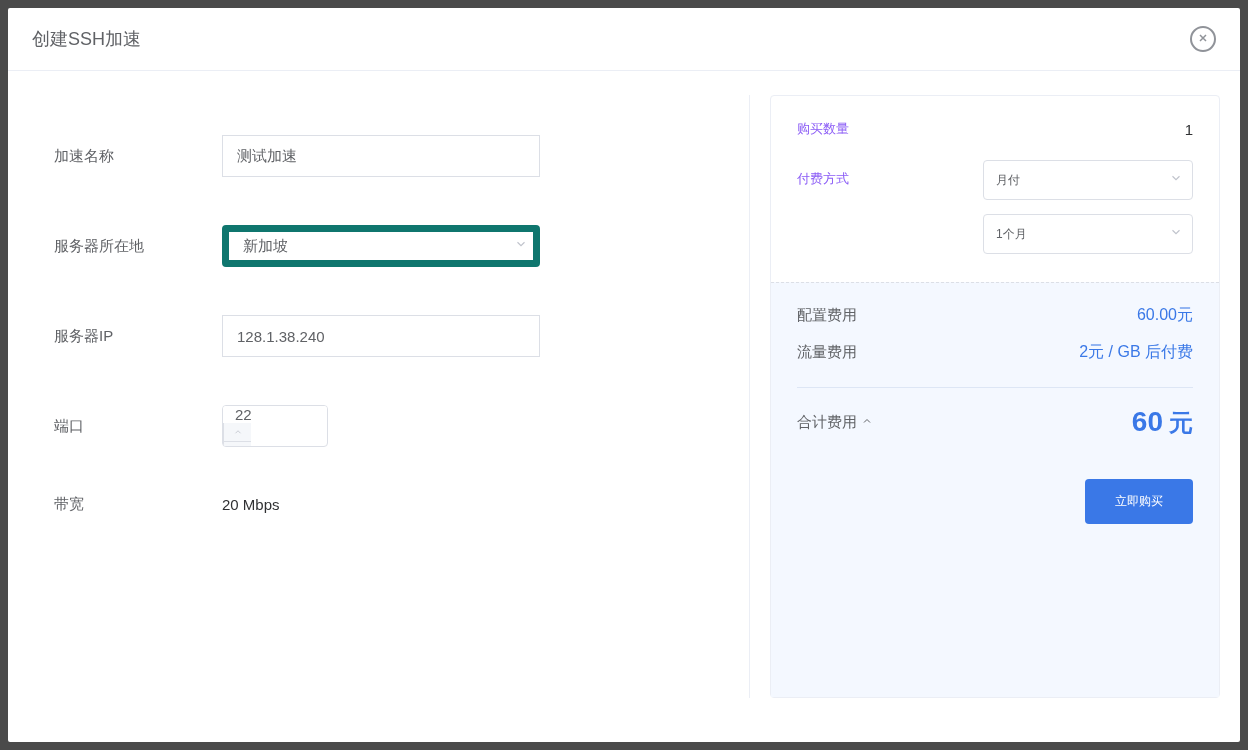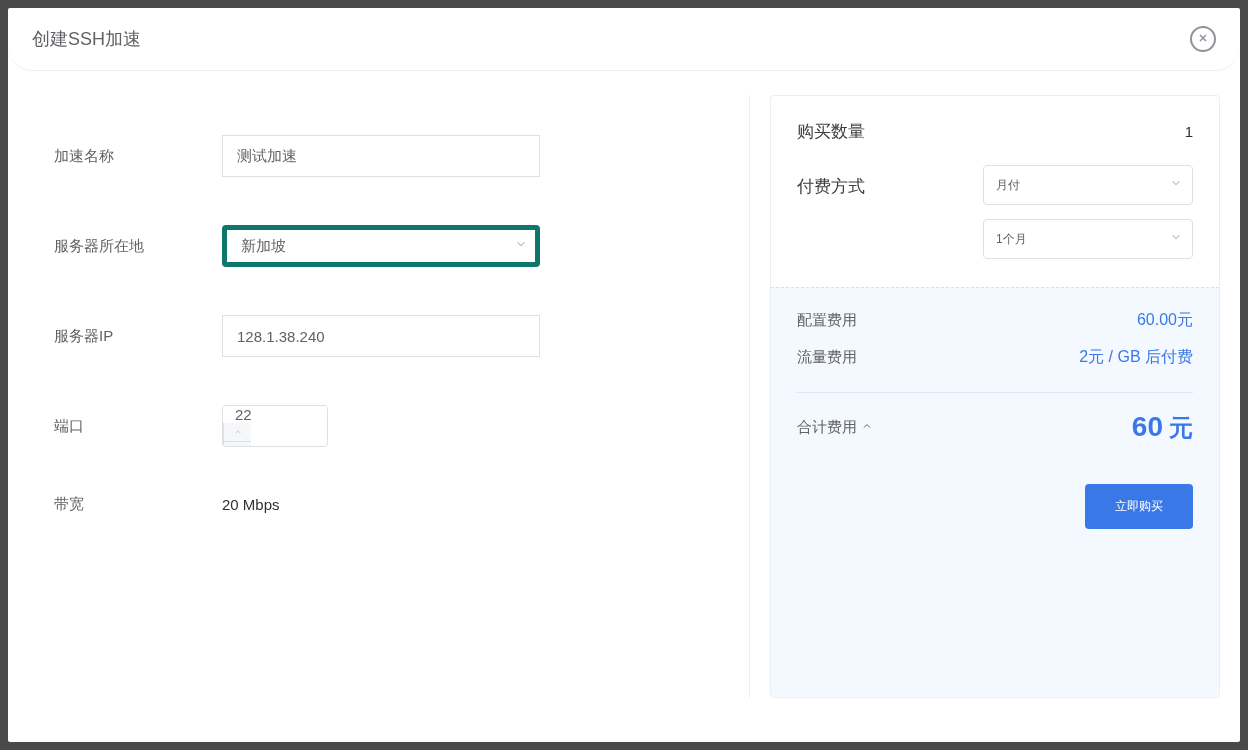--- a/index.html
+++ b/index.html
@@ -28,21 +28,20 @@
       display: flex;
       flex-direction: column;
       position: relative;
     }
     .modal-header {
       padding: 18px 24px;
       border-bottom: 1px solid #ebeef5;
       display: flex;
       align-items: center;
       justify-content: space-between;
-      border-radius: 25px;
     }
     .modal-title {
       font-size: 18px;
       color: #606266;
       font-weight: 400;
     }
     .close-btn {
       width: 26px;
       height: 26px;
       border: 2px solid #909399;
@@ -98,21 +97,21 @@
       outline: none;
     }
     .select-wrap {
       position: relative;
       width: 318px;
     }
     .select-input {
       width: 100%;
       height: 42px;
       padding: 0 36px 0 14px;
-      border: 5px solid #0f766e;
+      border: 7px solid #0f766e;
       border-radius: 4px;
       font-size: 15px;
       color: #606266;
       outline: none;
       background: #fff;
       cursor: pointer;
     }
     .select-wrap .chevron {
       position: absolute;
       right: 12px;
@@ -177,22 +176,22 @@
     .summary-top {
       padding: 24px 26px 28px 26px;
     }
     .summary-row {
       display: flex;
       align-items: center;
       justify-content: space-between;
       margin-bottom: 22px;
     }
     .summary-label {
-      color: #404040;
-      font-size: 17px;
+      color: #8b5cf6;
+      font-size: 13px;
     }
     .summary-qty {
       color: #303133;
       font-size: 15px;
     }
     .select-small {
       position: relative;
       width: 210px;
     }
     .select-small input {

